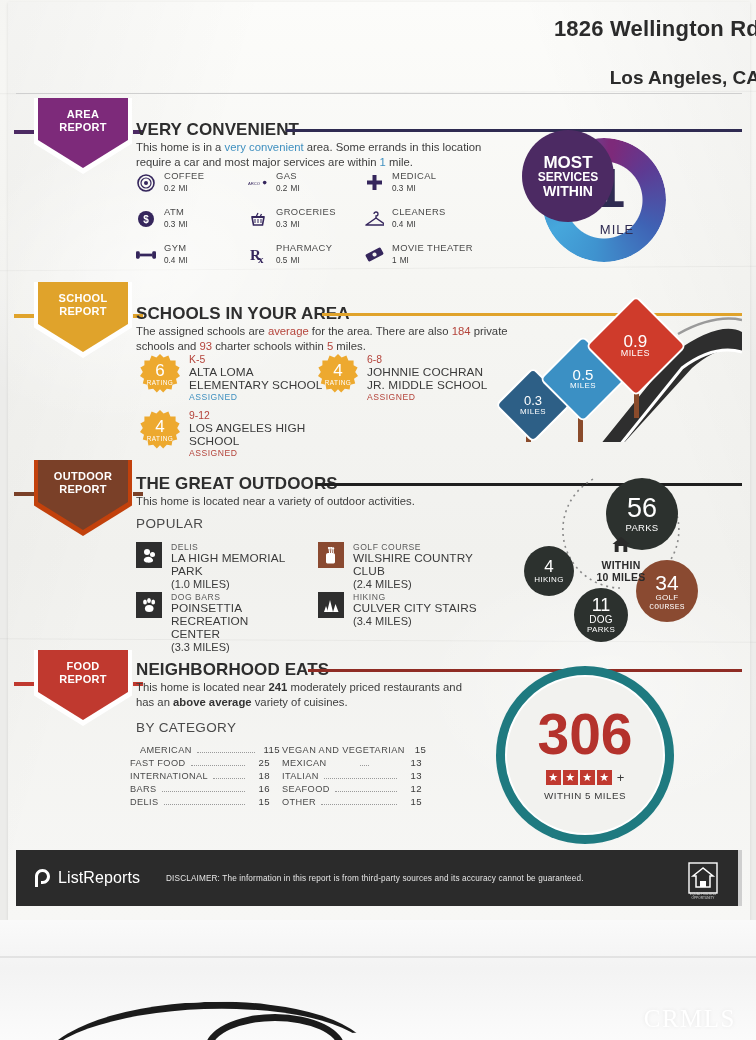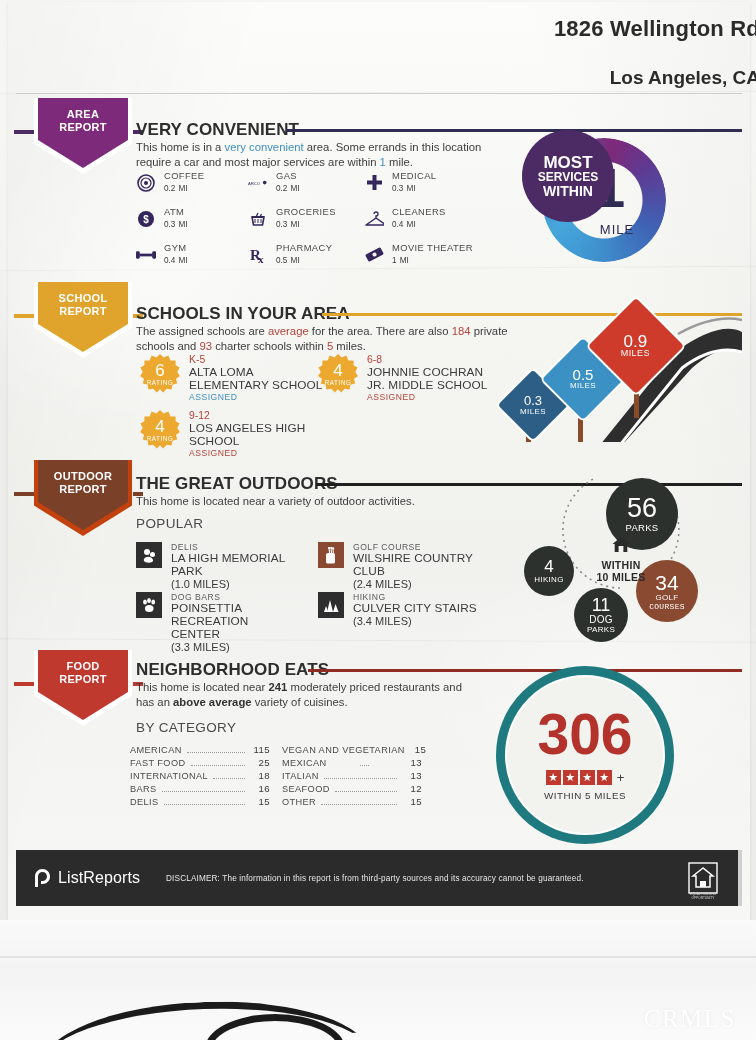--- a/index.html
+++ b/index.html
@@ -658,21 +658,21 @@
     </div>
   </div>
   <div class="sec-title" style="top:10px;">NEIGHBORHOOD EATS</div>
   <div class="sec-rule" style="left:308px; top:19px; width:434px; background:#8f2c24;"></div>
   <div class="sec-body" style="top:30px; width:340px;">
     <span>This home is located near </span><span class="hl-dark">241</span><span> moderately priced restaurants and has an </span><span class="hl-dark">above average</span><span> variety of cuisines.</span>
   </div>
 
   <div id="cat-head" style="top:70px;">BY CATEGORY</div>
 
-  <div class="cat-row" style="left:130px; top:94px; width:140px;">
+  <div class="cat-row" style="left:140px; top:94px; width:140px;">
     <span class="cat-name">AMERICAN</span>
     <span class="cat-dots"></span>
     <span class="cat-val">115</span>
   </div>
   <div class="cat-row" style="left:130px; top:107px; width:140px;">
     <span class="cat-name">FAST FOOD</span>
     <span class="cat-dots"></span>
     <span class="cat-val">25</span>
   </div>
   <div class="cat-row" style="left:130px; top:120px; width:140px;">

